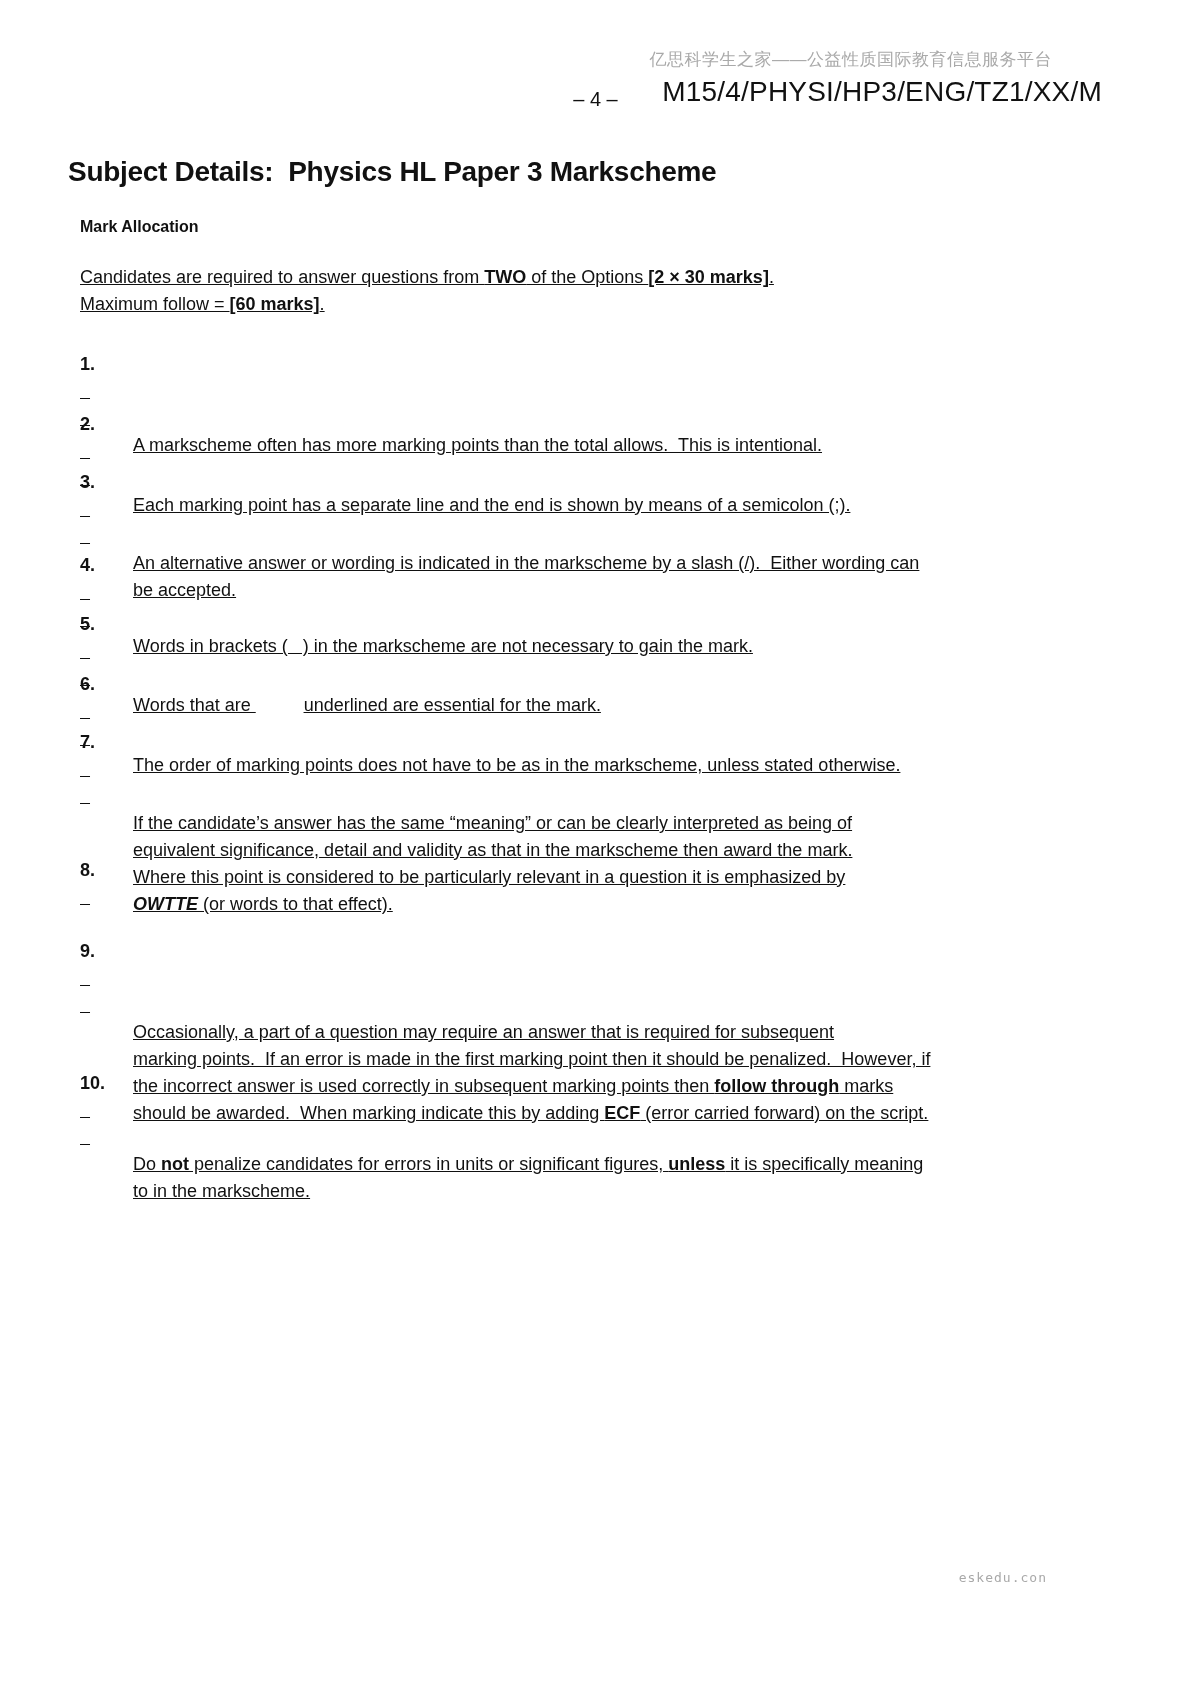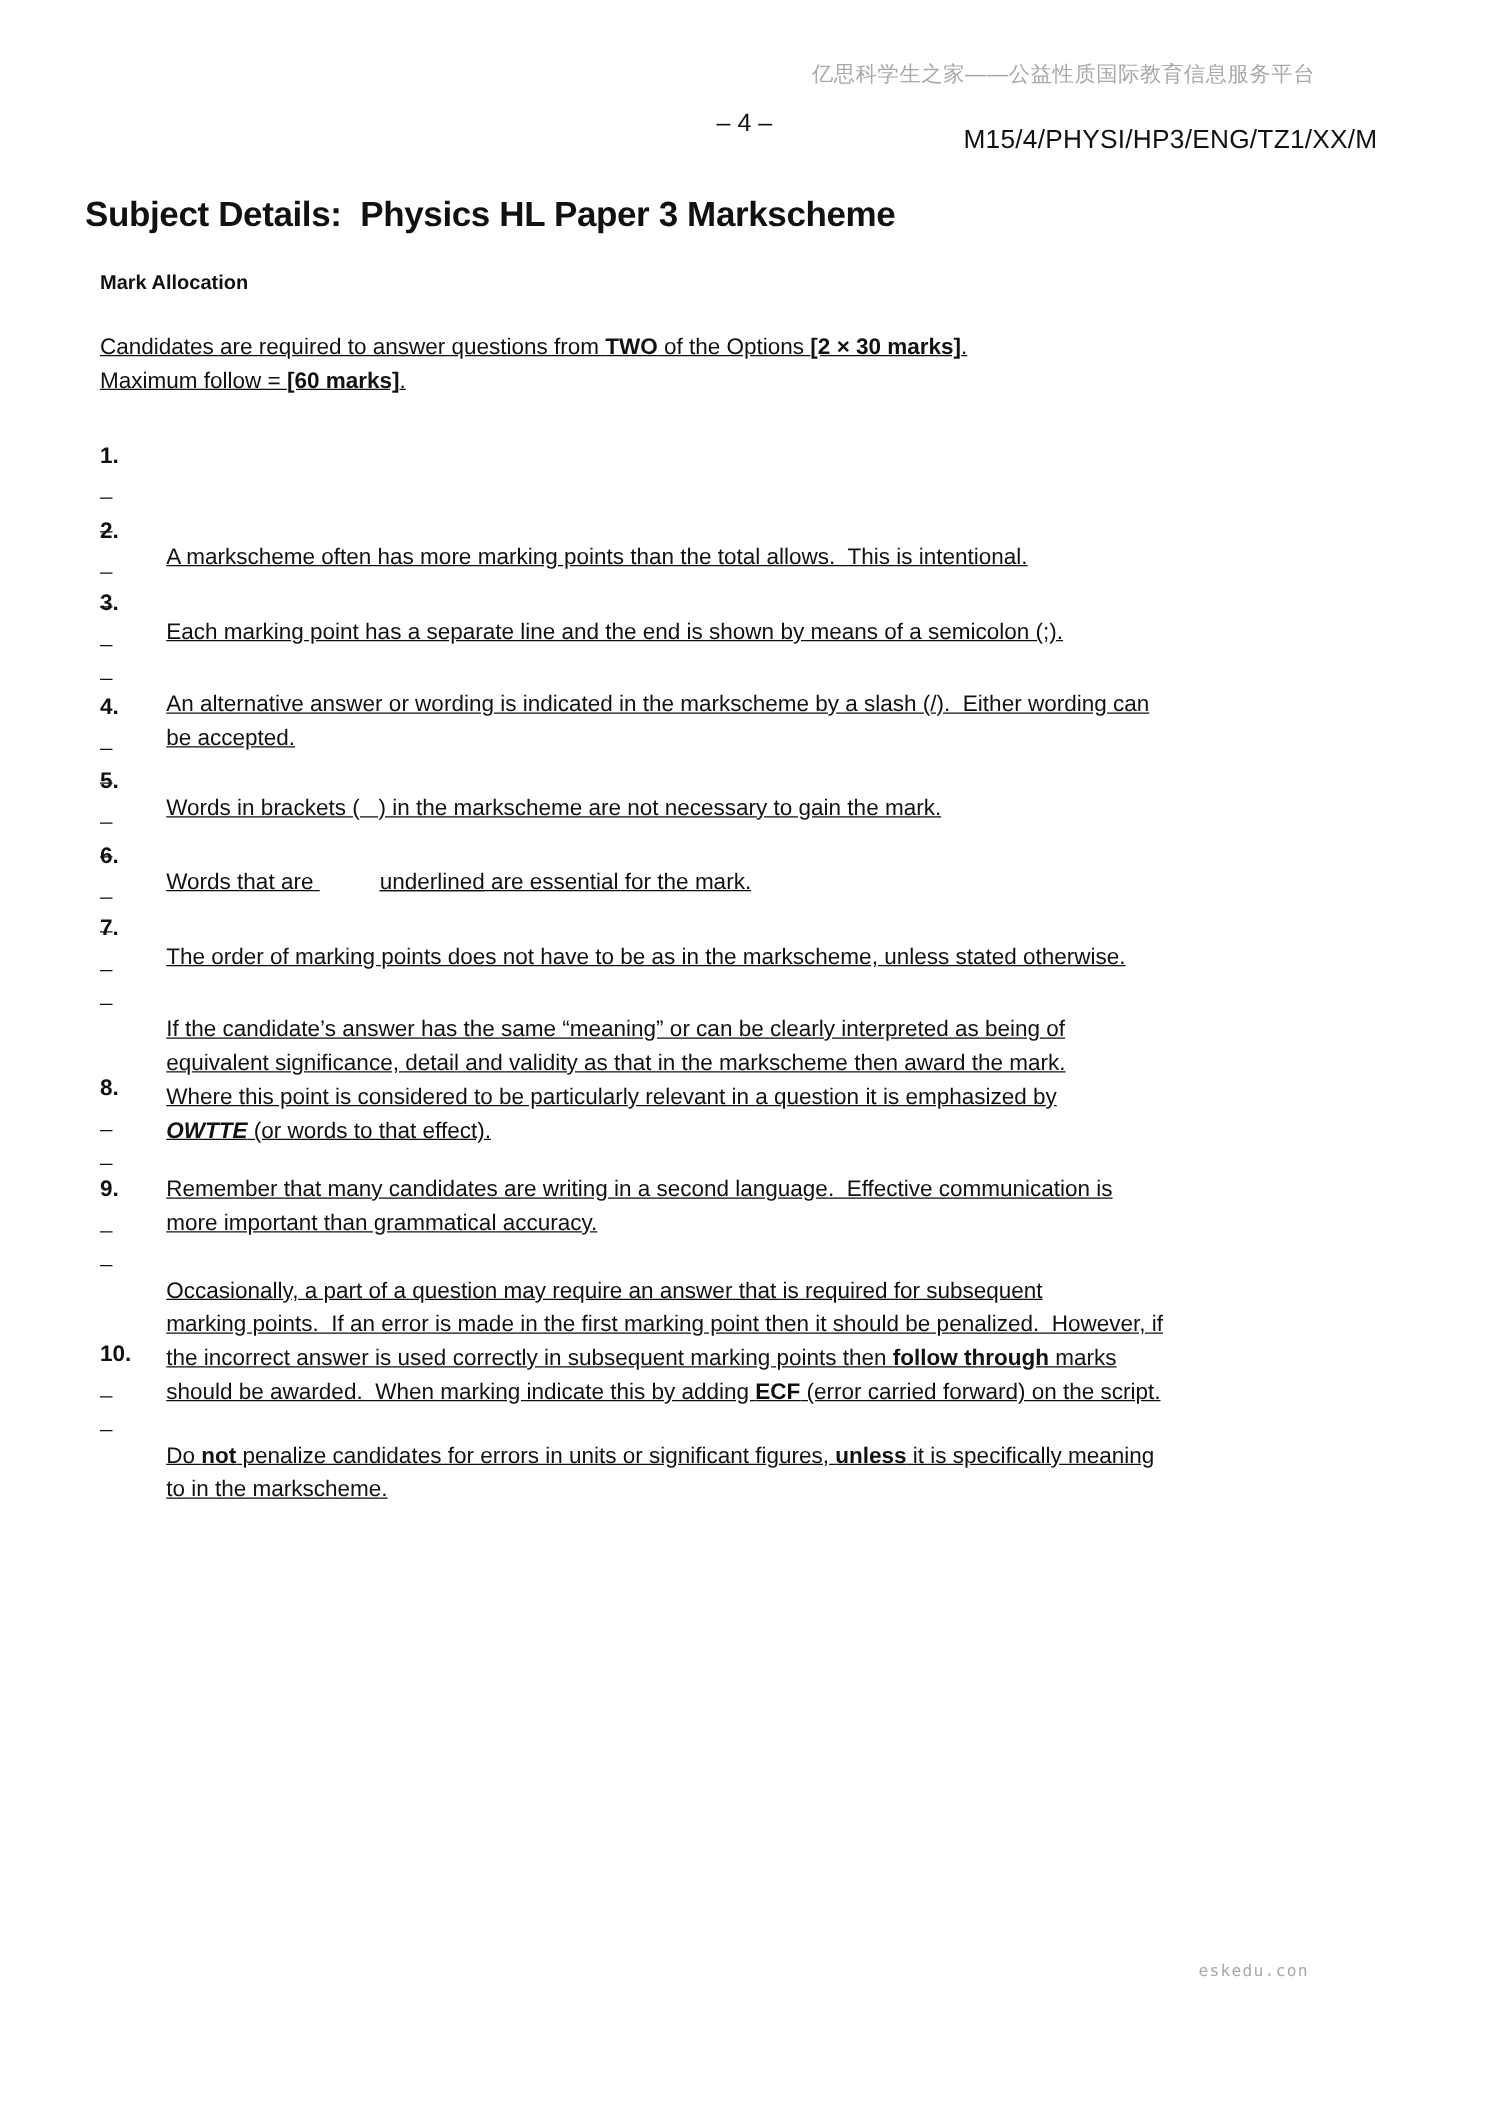--- a/index.html
+++ b/index.html
@@ -21,22 +21,22 @@
     letter-spacing: 0.5px;
     white-space: pre;
   }
   .page-number {
     top: 88px; left: 0; right: 0;
     text-align: center;
     font-size: 20px;
     white-space: pre;
   }
   .exam-code {
-    top: 100px; right: 89px;
-    font-size: 21px;
+    top: 76px; right: 89px;
+    font-size: 28px;
     letter-spacing: 0.2px;
     white-space: pre;
   }
 
   .page-title {
     top: 156px; left: 68px;
     font-size: 28px;
     font-weight: bold;
     letter-spacing: -0.3px;
     white-space: pre;
@@ -120,21 +120,20 @@
 <div class="abs rule bodytext" style="top:671px">
   <span class="num">6.</span>
   <div class="rtext"><span>The order of marking points does not have to be as in the markscheme, unless stated otherwise.</span></div>
 </div>
 <div class="abs rule bodytext" style="top:729px">
   <span class="num">7.</span>
   <div class="rtext"><span>If the candidate’s answer has the same “meaning” or can be clearly interpreted as being of</span><br><span>equivalent significance, detail and validity as that in the markscheme then award the mark.</span><br><span>Where this point is considered to be particularly relevant in a question it is emphasized by</span><br><span class="b i">OWTTE</span><span> (or words to that effect).</span></div>
 </div>
 <div class="abs rule bodytext" style="top:857px">
   <span class="num">8.</span>
-  <div class="rtext"><span>Remember that many candidates are writing in a second language.  Effective communication is</span><br><span>more important than grammatical accuracy.</span></div>
 </div>
 <div class="abs rule bodytext" style="top:938px">
   <span class="num">9.</span>
   <div class="rtext"><span>Occasionally, a part of a question may require an answer that is required for subsequent</span><br><span>marking points.  If an error is made in the first marking point then it should be penalized.  However, if</span><br><span>the incorrect answer is used correctly in subsequent marking points then </span><span class="b">follow through</span><span> marks</span><br><span>should be awarded.  When marking indicate this by adding </span><span class="b">ECF</span><span> (error carried forward) on the script.</span></div>
 </div>
 <div class="abs rule bodytext" style="top:1070px">
   <span class="num">10.</span>
   <div class="rtext"><span>Do </span><span class="b">not</span><span> penalize candidates for errors in units or significant figures, </span><span class="b">unless</span><span> it is specifically meaning</span><br><span>to in the markscheme.</span></div>
 </div>
 

